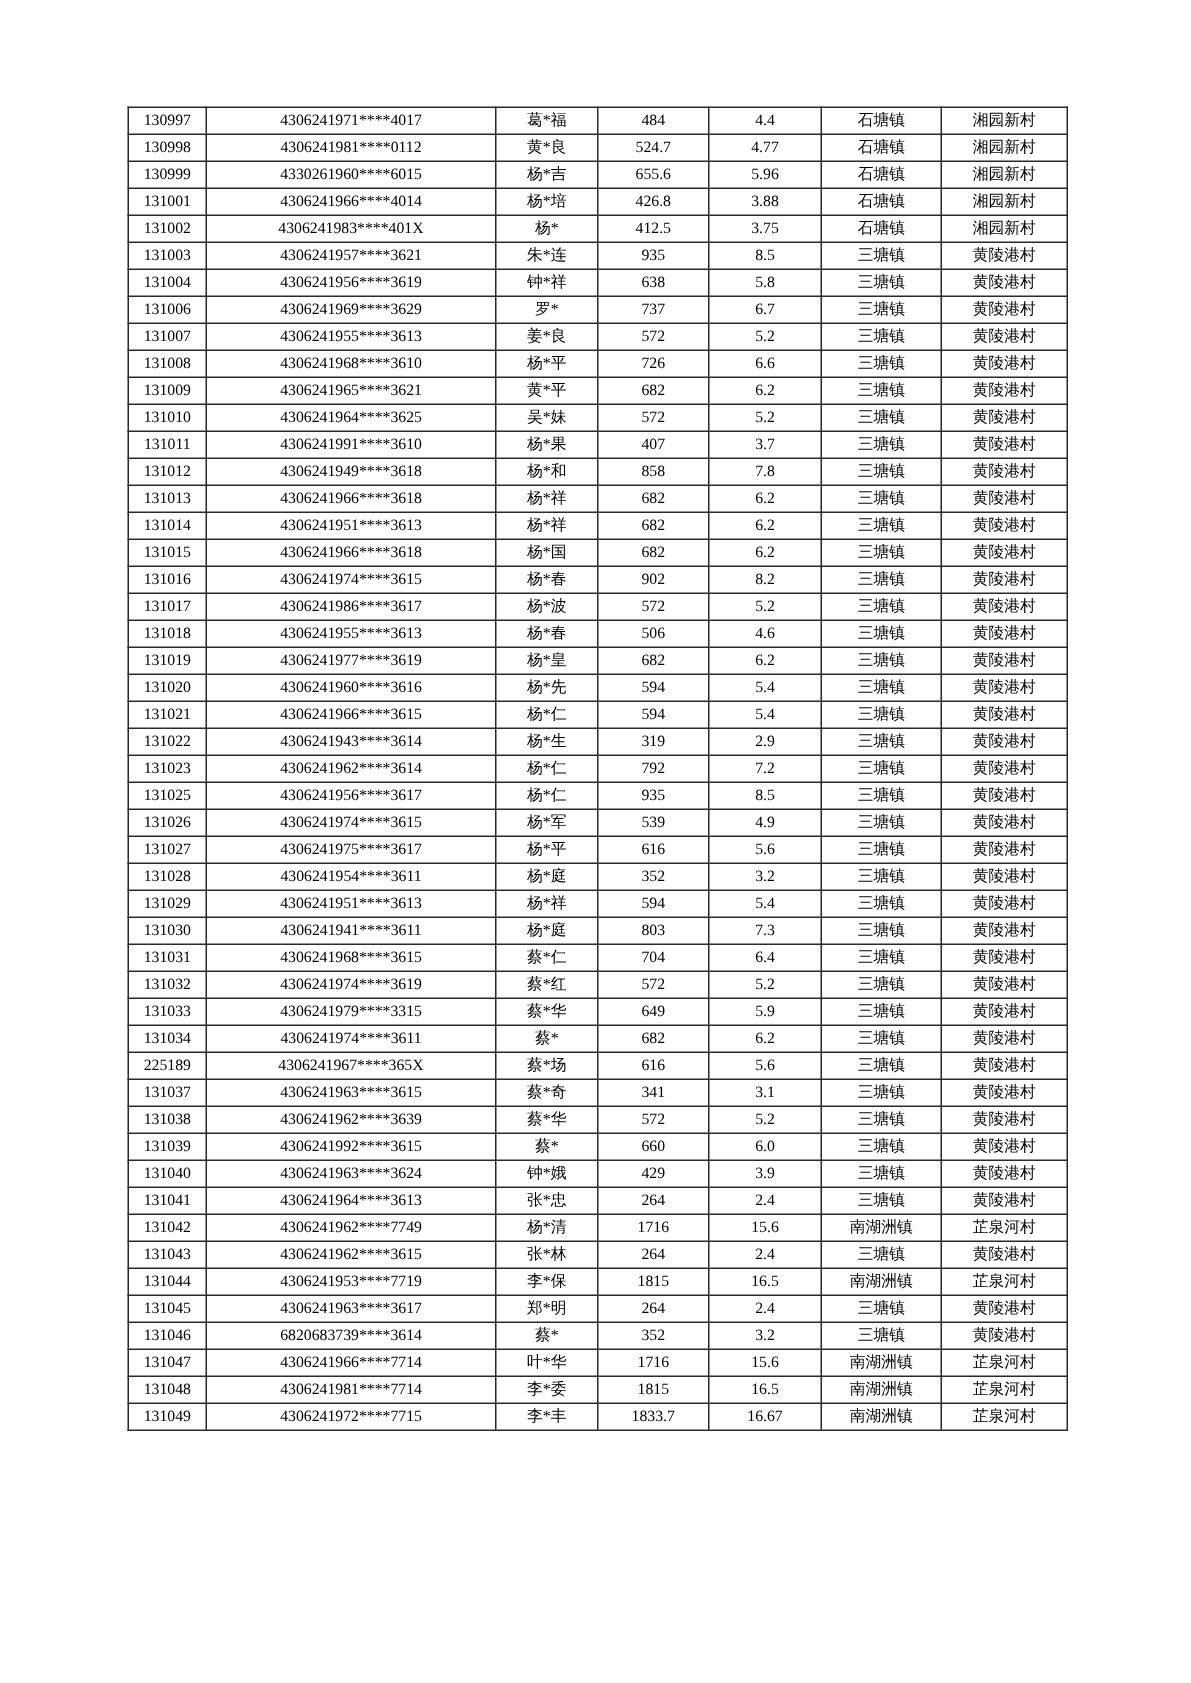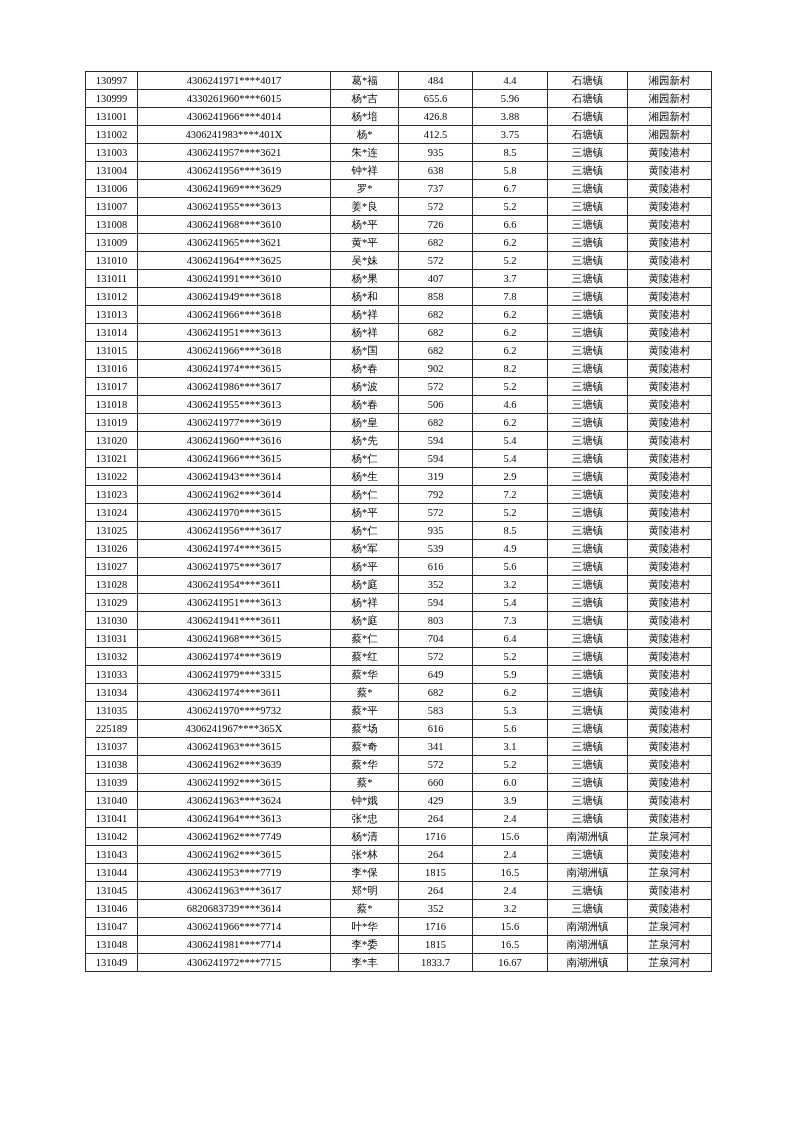--- a/index.html
+++ b/index.html
@@ -62,20 +62,29 @@
         <tr>
           <td>130997</td>
           <td>4306241971****4017</td>
           <td>葛*福</td>
           <td>484</td>
           <td>4.4</td>
           <td>石塘镇</td>
           <td>湘园新村</td>
         </tr>
         <tr>
+          <td>130998</td>
+          <td>4306241981****0112</td>
+          <td>黄*良</td>
+          <td>524.7</td>
+          <td>4.77</td>
+          <td>石塘镇</td>
+          <td>湘园新村</td>
+        </tr>
+        <tr>
           <td>130999</td>
           <td>4330261960****6015</td>
           <td>杨*吉</td>
           <td>655.6</td>
           <td>5.96</td>
           <td>石塘镇</td>
           <td>湘园新村</td>
         </tr>
         <tr>
           <td>131001</td>
@@ -269,29 +278,20 @@
         <tr>
           <td>131023</td>
           <td>4306241962****3614</td>
           <td>杨*仁</td>
           <td>792</td>
           <td>7.2</td>
           <td>三塘镇</td>
           <td>黄陵港村</td>
         </tr>
         <tr>
-          <td>131024</td>
-          <td>4306241970****3615</td>
-          <td>杨*平</td>
-          <td>572</td>
-          <td>5.2</td>
-          <td>三塘镇</td>
-          <td>黄陵港村</td>
-        </tr>
-        <tr>
           <td>131025</td>
           <td>4306241956****3617</td>
           <td>杨*仁</td>
           <td>935</td>
           <td>8.5</td>
           <td>三塘镇</td>
           <td>黄陵港村</td>
         </tr>
         <tr>
           <td>131026</td>
@@ -364,29 +364,20 @@
           <td>5.9</td>
           <td>三塘镇</td>
           <td>黄陵港村</td>
         </tr>
         <tr>
           <td>131034</td>
           <td>4306241974****3611</td>
           <td>蔡*</td>
           <td>682</td>
           <td>6.2</td>
-          <td>三塘镇</td>
-          <td>黄陵港村</td>
-        </tr>
-        <tr>
-          <td>131035</td>
-          <td>4306241970****9732</td>
-          <td>蔡*平</td>
-          <td>583</td>
-          <td>5.3</td>
           <td>三塘镇</td>
           <td>黄陵港村</td>
         </tr>
         <tr>
           <td>225189</td>
           <td>4306241967****365X</td>
           <td>蔡*场</td>
           <td>616</td>
           <td>5.6</td>
           <td>三塘镇</td>

